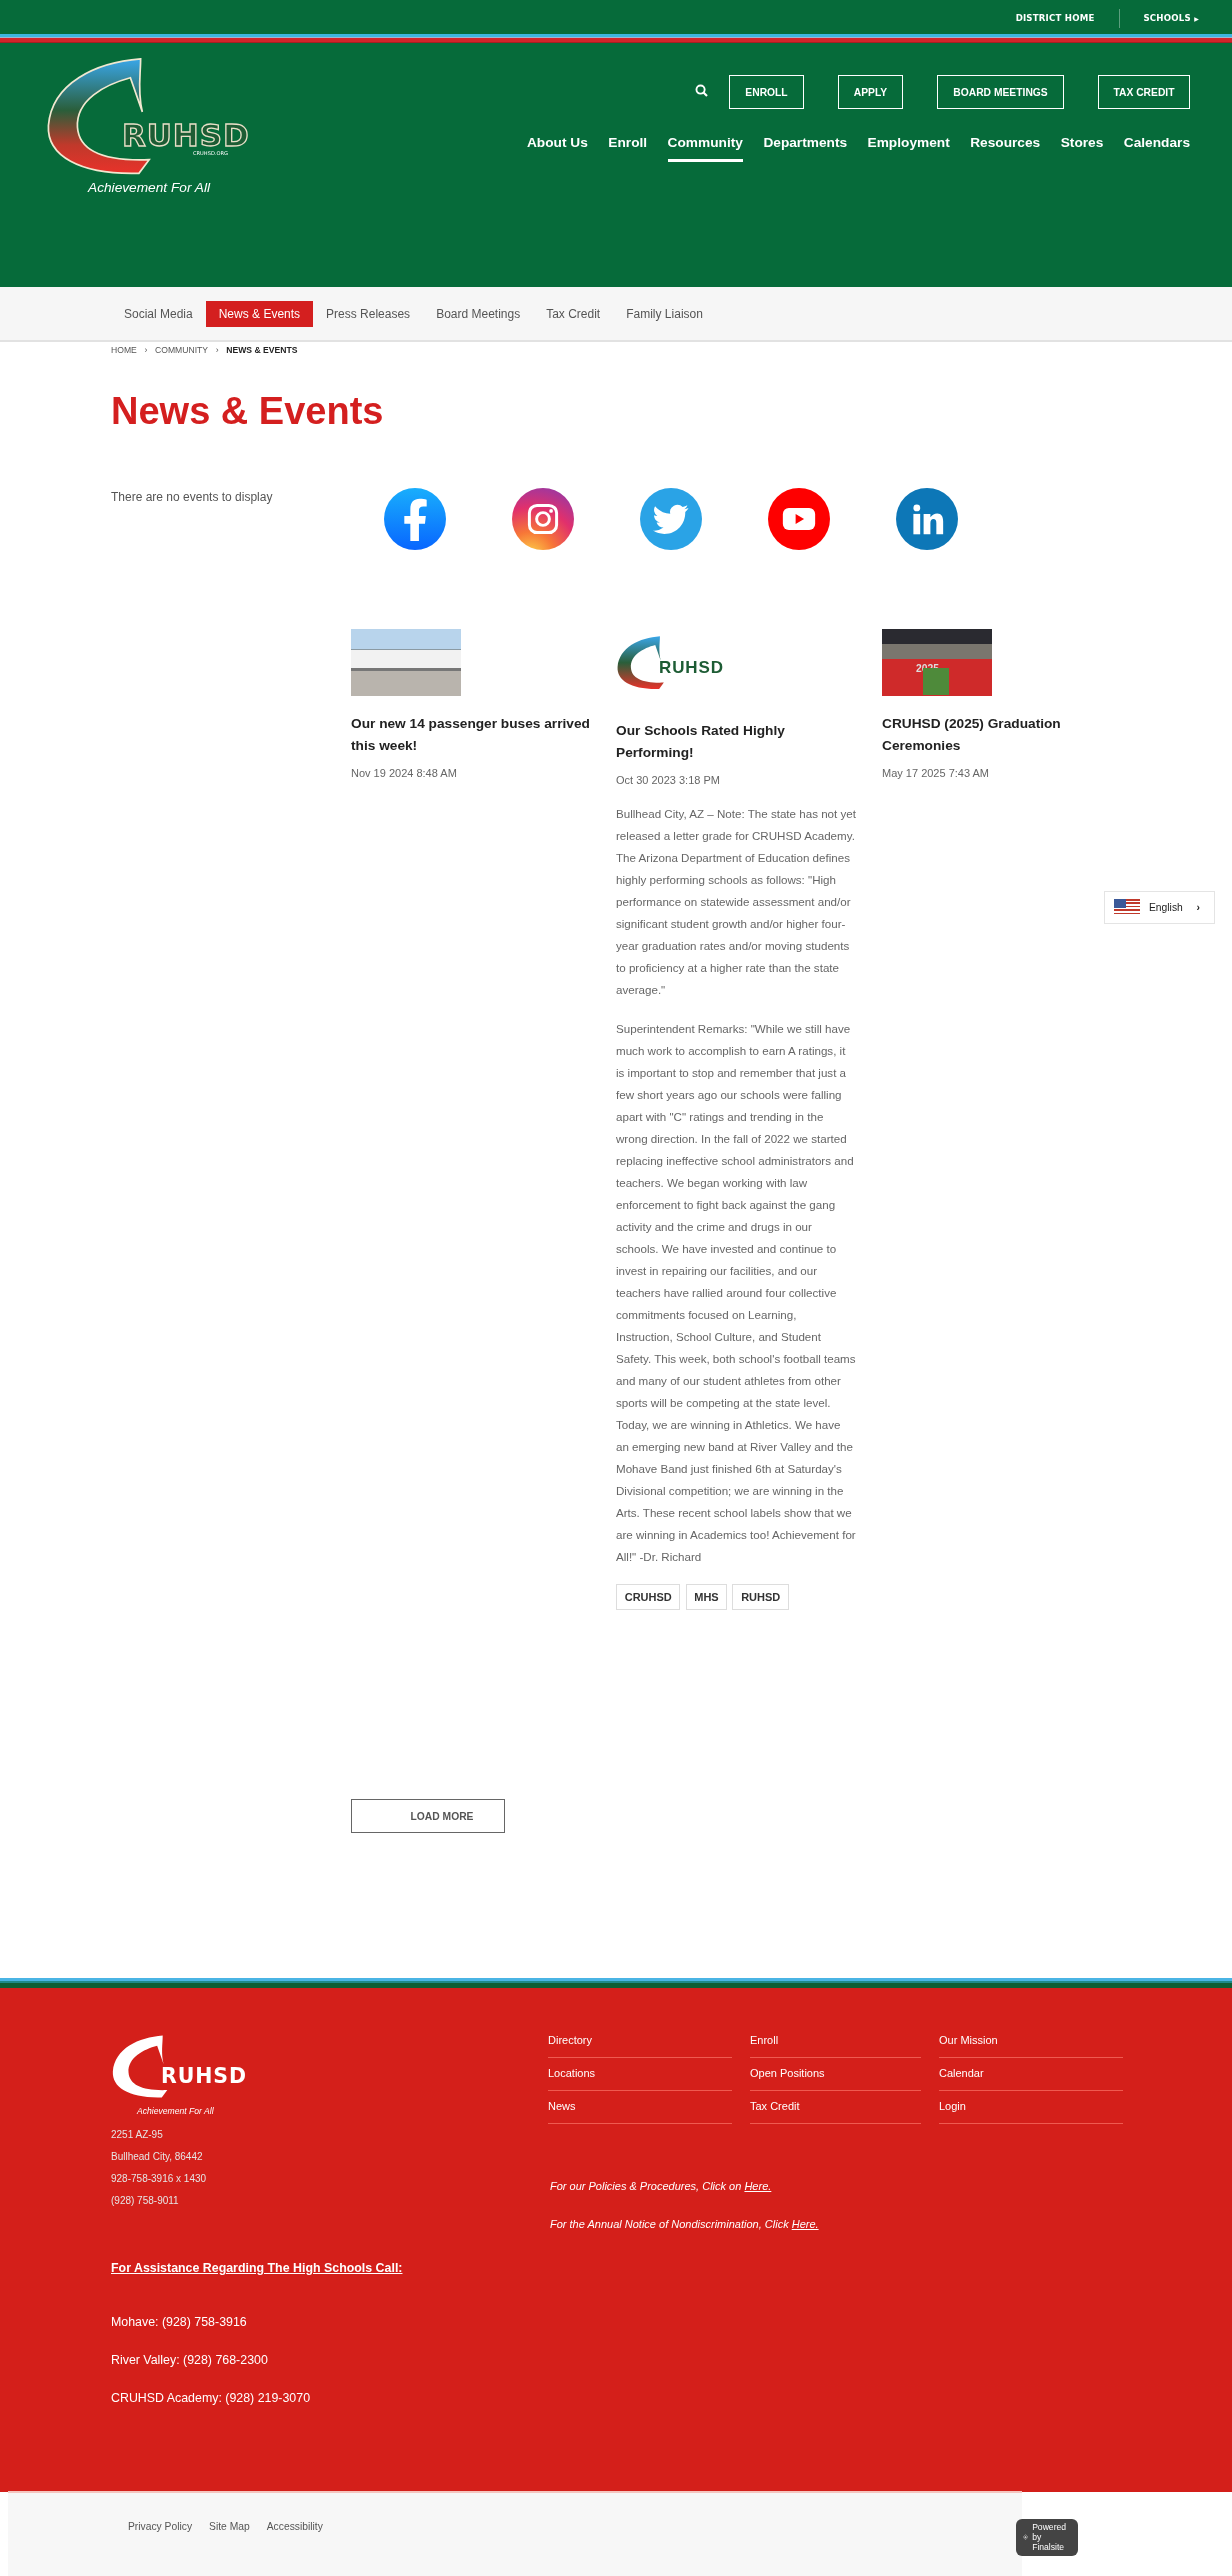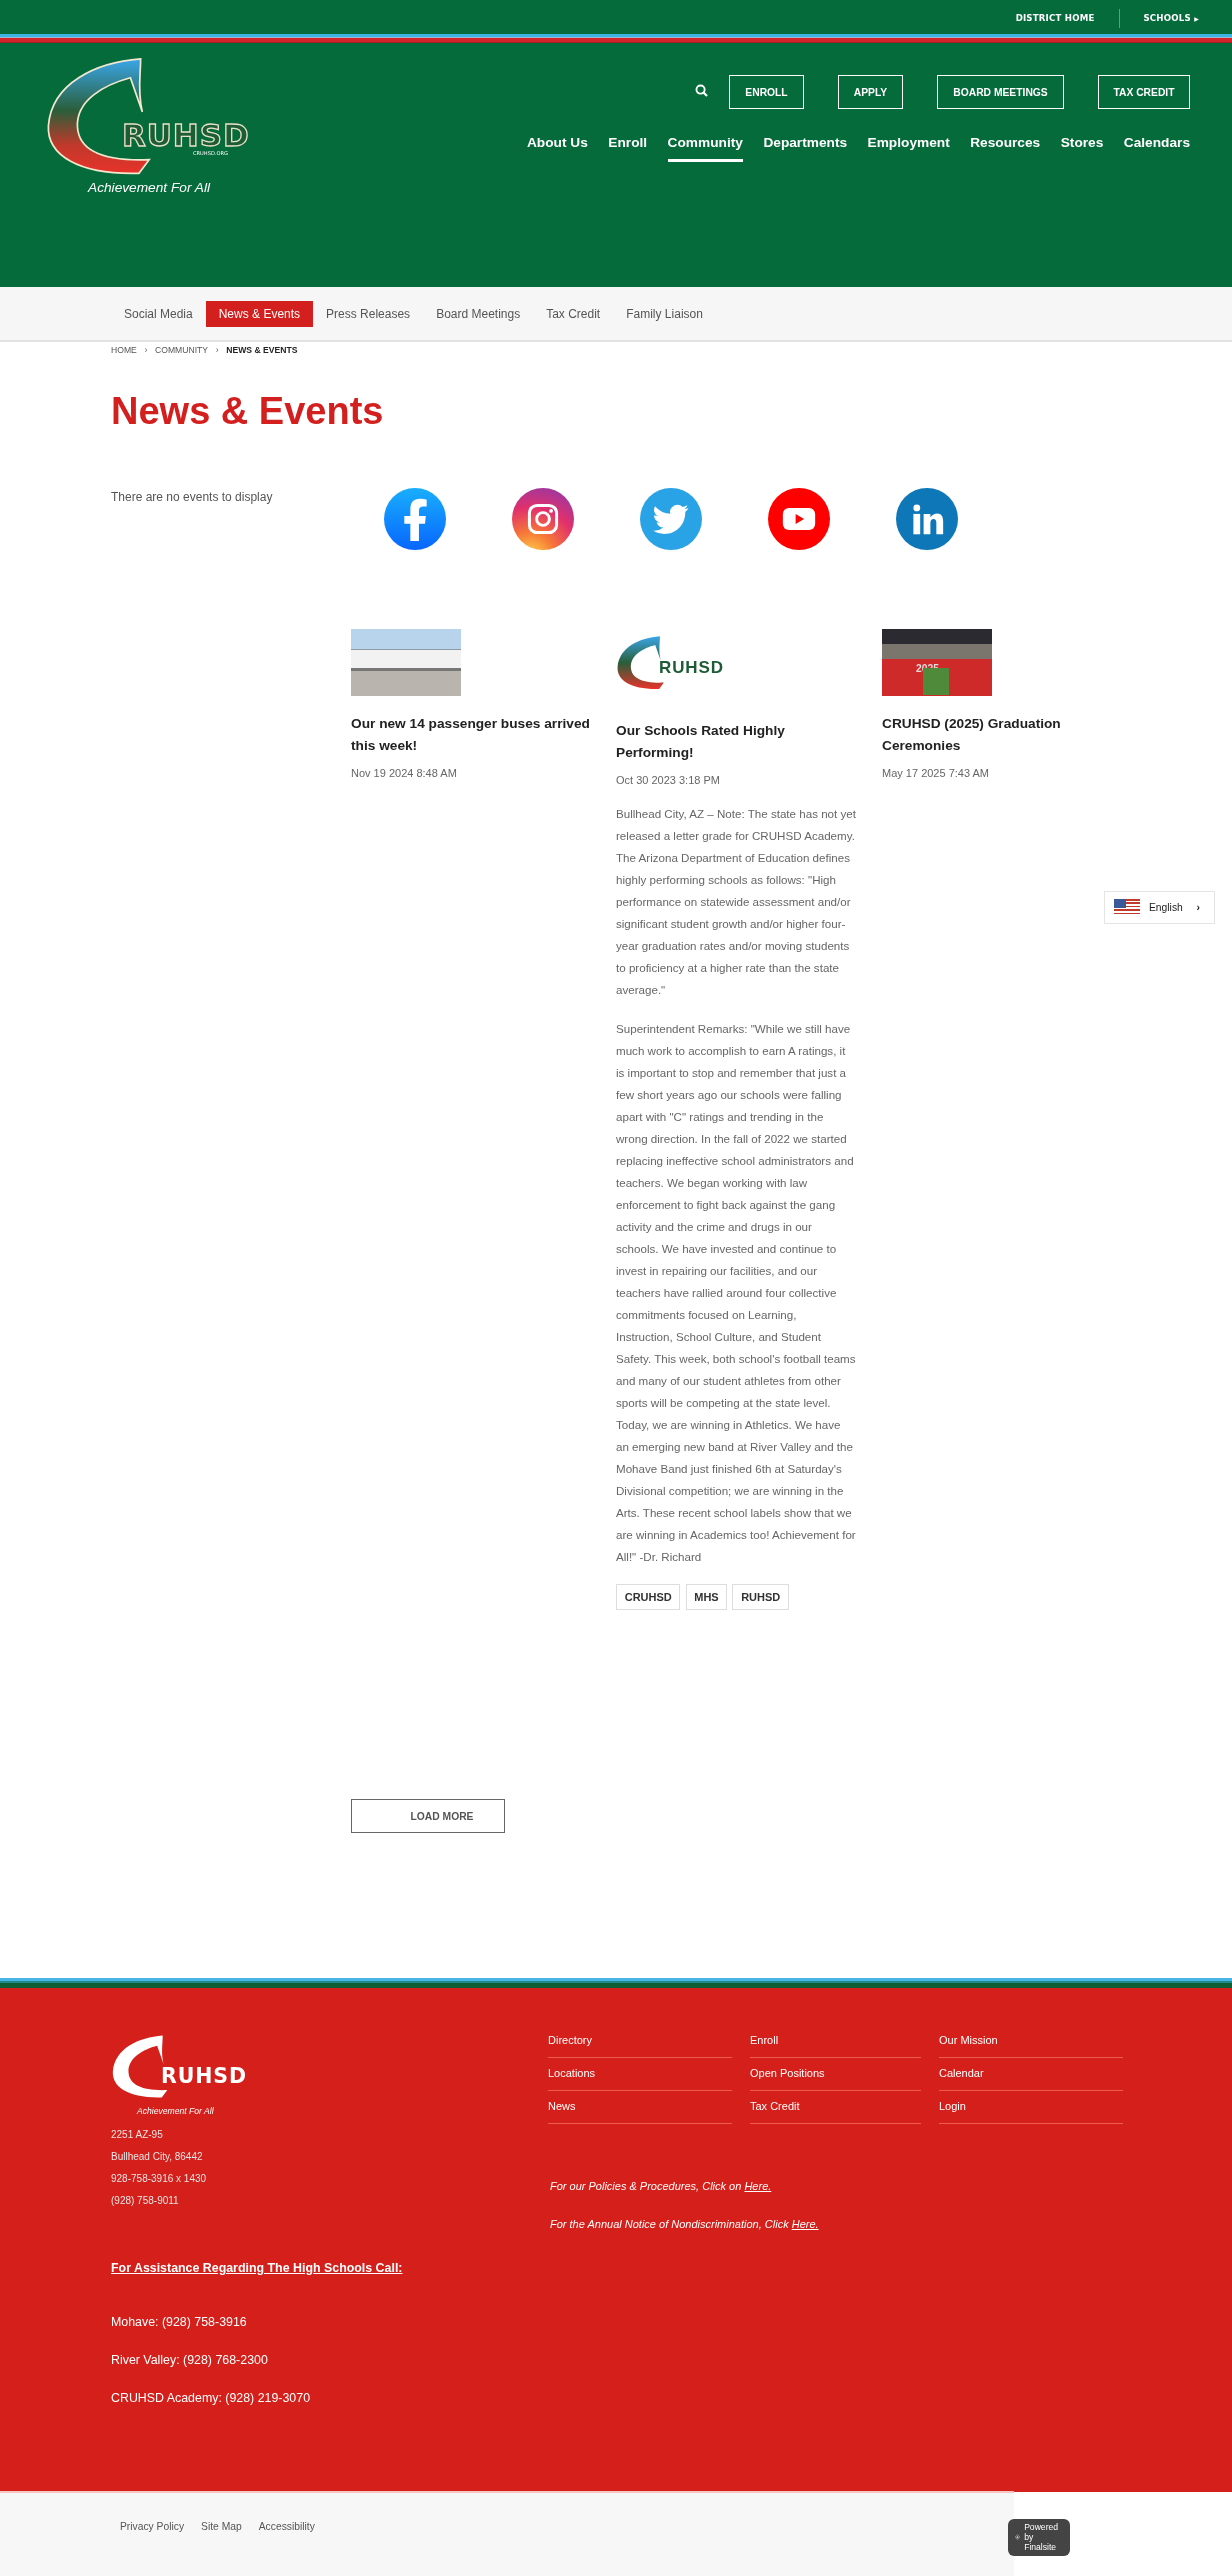--- a/index.html
+++ b/index.html
@@ -73,21 +73,21 @@
   .faddr { position: absolute; left: 111px; top: 146px; color: #e5e5e5; font-size: 10px; line-height: 22px; font-family: "Liberation Sans", sans-serif; }
   .fassist { position: absolute; left: 111px; top: 283px; color: #fff; font-family: "Liberation Sans", sans-serif; font-size: 12.4px; }
   .fassist .head { font-weight: bold; text-decoration: underline; margin-bottom: 40px; }
   .fassist .line { margin-bottom: 24px; }
 
   .flinks { position: absolute; left: 548px; top: 2025px; width: 574px; display: grid; grid-template-columns: 184px 171px 184px; column-gap: 18px; font-family: "Liberation Sans", sans-serif; }
   .flinks a { color: #fff; font-size: 11px; display: block; height: 33px; padding-top: 9.4px; border-bottom: 0.9px solid #ef5a50; }
   .fnotice { position: absolute; left: 550px; color: #fff; font-style: italic; font-size: 11px; font-family: "Liberation Sans", sans-serif; }
   .fnotice u { font-style: italic; }
 
-  .bottombar { position: absolute; left: 0; top: 2491px; width: 1014px; height: 85px; background: #f7f7f7; border-top: 2.6px solid #f5c5bf; }
+  .bottombar { position: absolute; left: 8px; top: 2491px; width: 1014px; height: 85px; background: #f7f7f7; border-top: 2.6px solid #f5c5bf; }
   .bottombar .legal { position: absolute; left: 120px; top: 28px; display: flex; font-size: 10.3px; color: #555; font-family: "Liberation Sans", sans-serif; }
   .bottombar .legal a { margin-right: 17px; }
   .bottombar .powered { position: absolute; left: 1008px; top: 26px; background: #444; color: #fff; font-size: 8.6px; padding: 3.4px 6.8px; font-family: Liberation Sans, sans-serif; display: flex; align-items: center; border-radius: 6px; }
 </style>
 </head>
 <body>
 
 <header class="header">
   <div class="utility">
     <div class="links">

